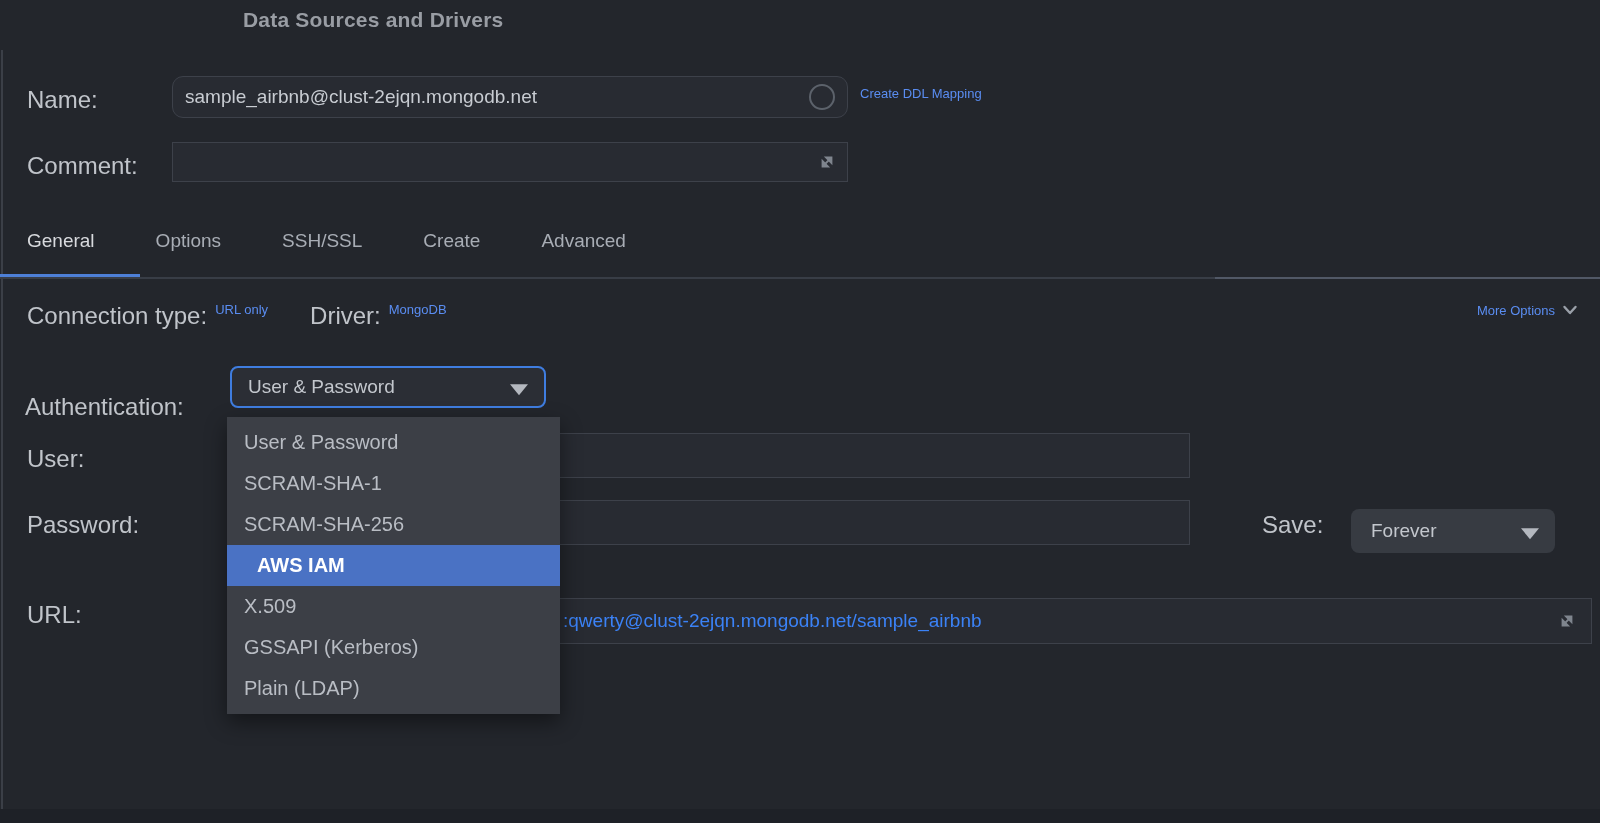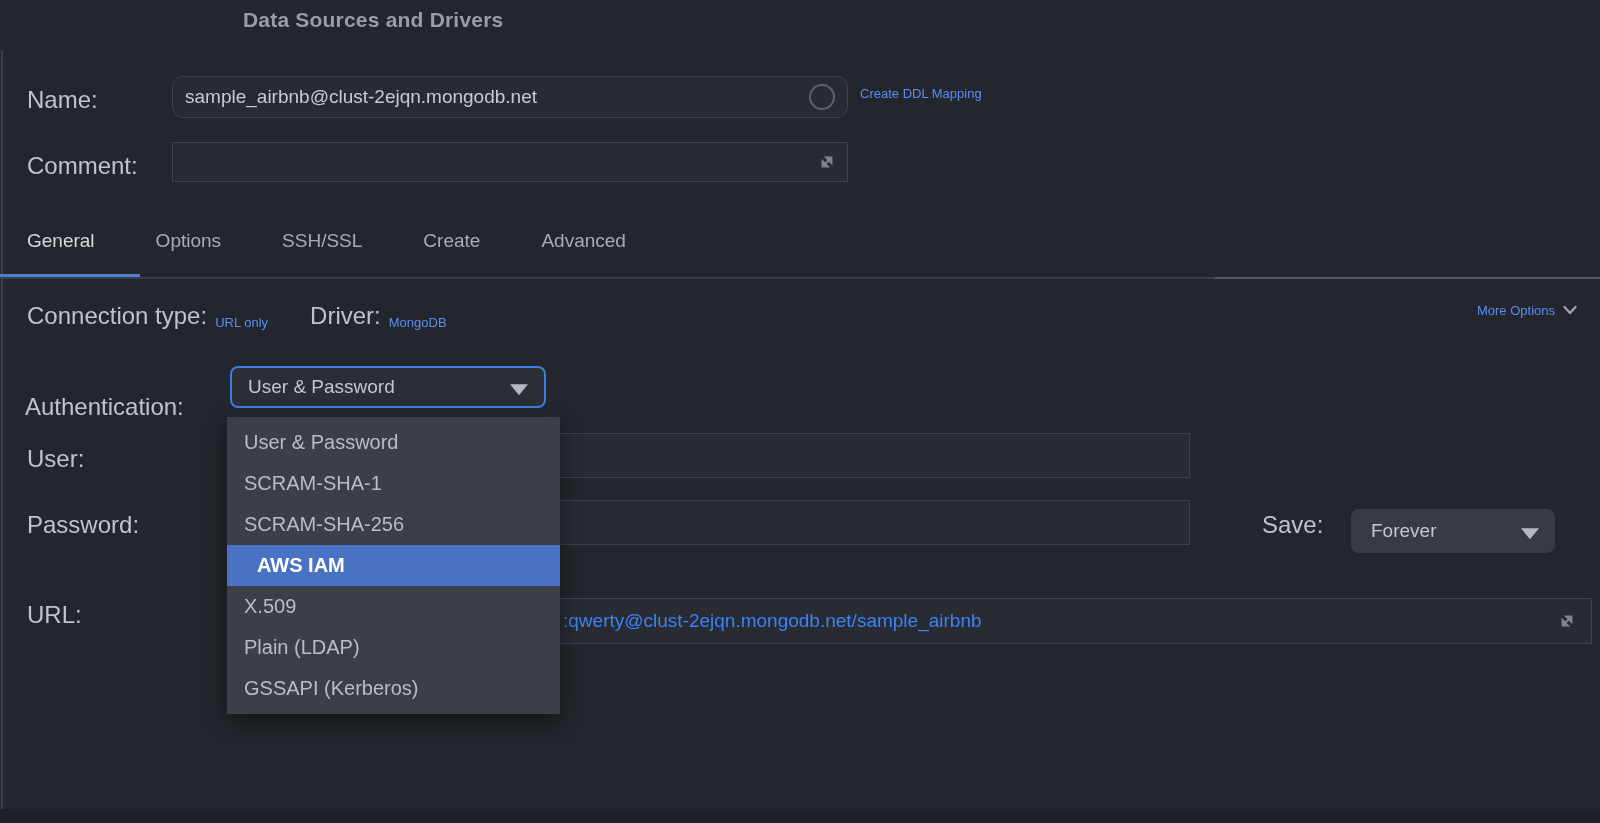--- a/index.html
+++ b/index.html
@@ -55,21 +55,21 @@
   .tabs-row { left: 27px; top: 230px; display: flex; gap: 61px; }
   .tab { font-size: 19px; color: #a8adb5; cursor: pointer; padding-bottom: 6px; }
   .tab.active { color: #d8dade; }
   .tab-underline {
     left: 0; top: 274px; width: 140px; height: 5px;
     background: #4d7fd6;
   }
   .tabs-divider { left: 0; top: 277px; width: 1215px; height: 2px; background: #383d46; }
   .tabs-divider-right { left: 1215px; top: 277px; width: 385px; height: 2px; background: #515866; }
 
-  .conn-row { left: 27px; top: 302px; display: flex; gap: 8px; font-size: 19px; align-items: flex-end; }
+  .conn-row { left: 27px; top: 302px; display: flex; gap: 8px; font-size: 19px; align-items: flex-start; }
   .conn-gap { width: 26px; }
 
   .more-options {
     right: 22px; top: 302px;
     display: flex; align-items: center; gap: 7px;
     font-size: 19px;
   }
   .chev { width: 16px; height: 16px; }
   .chev svg { display: block; }
 
@@ -242,19 +242,19 @@
       </svg>
     </span>
   </div>
 
   <div class="dropdown-list">
     <div class="list-item">User &amp; Password</div>
     <div class="list-item">SCRAM-SHA-1</div>
     <div class="list-item">SCRAM-SHA-256</div>
     <div class="list-item selected">AWS IAM</div>
     <div class="list-item">X.509</div>
+    <div class="list-item">GSSAPI (Kerberos)</div>
     <div class="list-item">Plain (LDAP)</div>
-    <div class="list-item">GSSAPI (Kerberos)</div>
   </div>
 
   <div class="abs bottom-strip"></div>
 
 </div>
 
 </body></html>

